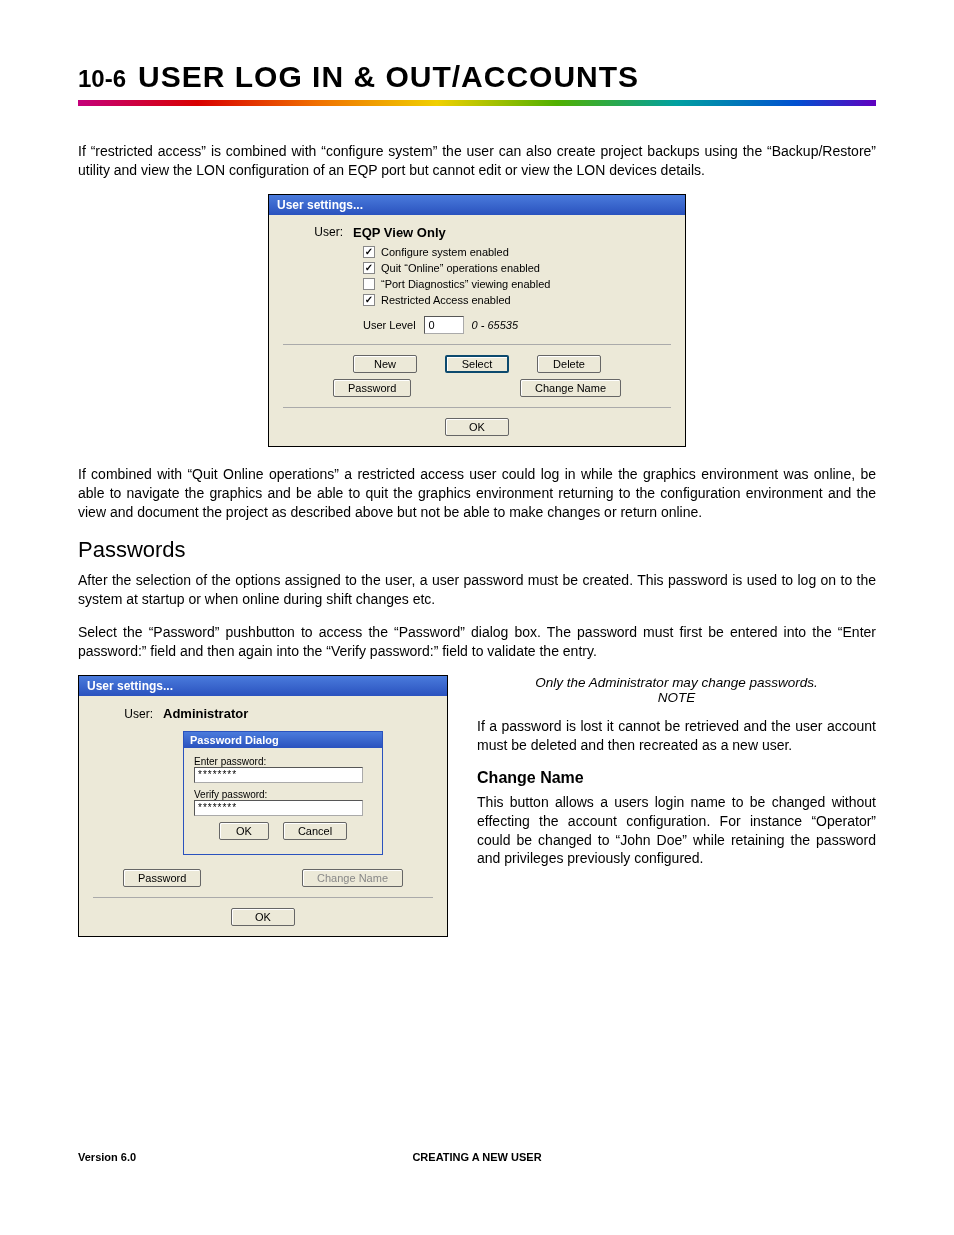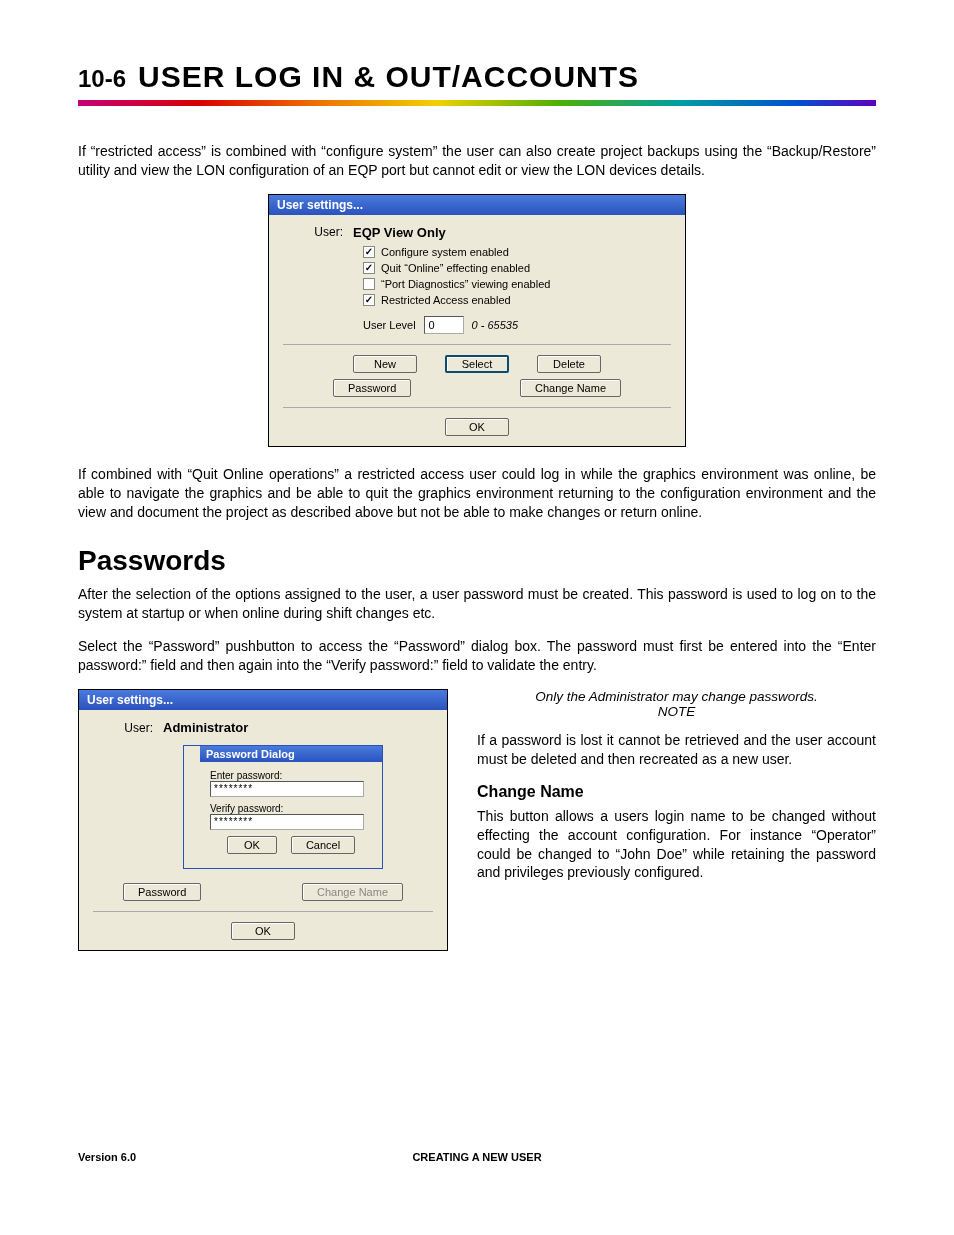--- a/index.html
+++ b/index.html
@@ -13,21 +13,21 @@
     font-size: 14px;
     color: #000;
   }
   .title-row { display: flex; align-items: baseline; gap: 12px; margin-bottom: 6px; }
   .page-num { font-weight: 900; font-size: 24px; font-family: Arial Black, Arial, sans-serif; }
   .page-title { font-weight: 900; font-size: 30px; letter-spacing: 1px; font-family: Arial Black, Arial, sans-serif; }
   .rainbow-bar { height: 6px; width: 100%; margin-bottom: 36px;
     background: linear-gradient(90deg, #c4007a 0%, #d80000 15%, #f07000 30%, #f0d000 45%, #50b000 60%, #00a0a0 75%, #0050d0 90%, #6000c0 100%);
   }
   p.body { font-size: 14px; line-height: 1.35; margin-bottom: 14px; text-align: justify; }
-  h2.section { font-weight: 700; font-size: 28px; margin-top: 24px; margin-bottom: 8px; font-family: Arial Black, Arial, sans-serif; }
+  h2.section { font-weight: 400; font-size: 22px; margin-top: 16px; margin-bottom: 8px; font-family: Arial Black, Arial, sans-serif; }
   h3.subsection { font-weight: 900; font-size: 16px; margin-top: 10px; margin-bottom: 6px; font-family: Arial Black, Arial, sans-serif; }
   .note-block { text-align: center; font-style: italic; font-size: 13.5px; margin-bottom: 12px; }
   .columns { display: flex; gap: 24px; align-items: flex-start; margin-top: 10px; }
   .col-left { flex: 0 0 47%; }
   .col-right { flex: 1; }
   .footer { position: absolute; left: 78px; right: 78px; bottom: 72px; display: flex; justify-content: space-between; font-size: 11px; font-weight: 900; font-family: Arial Black, Arial, sans-serif; }
   .footer .center { position: absolute; left: 0; right: 0; text-align: center; }
 
   
   .shot { border: 1px solid #000; background: #ece9d8; font-family: Tahoma, Arial, sans-serif; font-size: 11px; }
@@ -45,21 +45,21 @@
   .hr { height: 1px; background: #aaa; margin: 10px 0; }
   .btnrow { display: flex; gap: 28px; justify-content: center; margin: 6px 0; }
   .btnrow.two { justify-content: space-between; padding: 0 50px; }
   .winbtn { border: 1px solid #666; border-radius: 2px; background: #ece9d8; padding: 2px 14px; font-size: 11px; min-width: 64px; text-align: center; box-shadow: 1px 1px 0 #fff inset; }
   .winbtn.sel { border: 2px solid #0c4a6e; padding: 1px 13px; }
   .winbtn.dis { color: #888; }
   .centerbtn { display: flex; justify-content: center; margin-top: 8px; }
 
   .shot1 { width: 418px; margin: 10px auto 18px auto; }
   .shot2 { width: 370px; }
-  .pwddlg { border: 1px solid #2a52be; background: #ece9d8; width: 200px; margin: 10px 0 14px 90px; padding-left: 16px; }
+  .pwddlg { border: 1px solid #2a52be; background: #ece9d8; width: 200px; margin: 10px 0 14px 90px; }
   .pwddlg .shot-titlebar { font-size: 11px; padding: 2px 6px; }
   .pwddlg .pinner { padding: 8px 10px; font-size: 10px; }
   .pwdinput { border: 1px inset #aaa; background: #fff; padding: 1px 3px; height: 16px; width: 95%; font-size: 10px; margin-bottom: 6px; letter-spacing: 1px; }
 </style>
 </head>
 <body>
 
 <div class="title-row">
   <div class="page-num">10-6</div>
   <div class="page-title">USER LOG IN &amp; OUT/ACCOUNTS</div>
@@ -74,21 +74,21 @@
     <div class="lblrow">
       <div class="lbl">User:</div>
       <div class="val">EQP View Only</div>
     </div>
     <div class="cbrow">
         <span class="checkbox checked"></span>
         <span>Configure system enabled</span>
       </div>
     <div class="cbrow">
         <span class="checkbox checked"></span>
-        <span>Quit “Online” effecting enabled</span>
+        <span>Quit “Online” operations enabled</span>
       </div>
     <div class="cbrow">
         <span class="checkbox"></span>
         <span>“Port Diagnostics” viewing enabled</span>
       </div>
     <div class="cbrow">
         <span class="checkbox checked"></span>
         <span>Restricted Access enabled</span>
       </div>
     <div class="ulrow">

